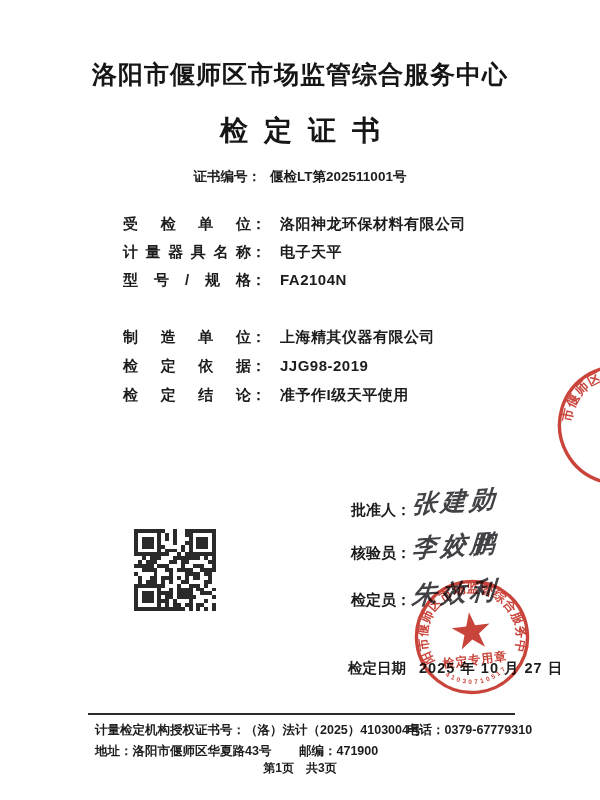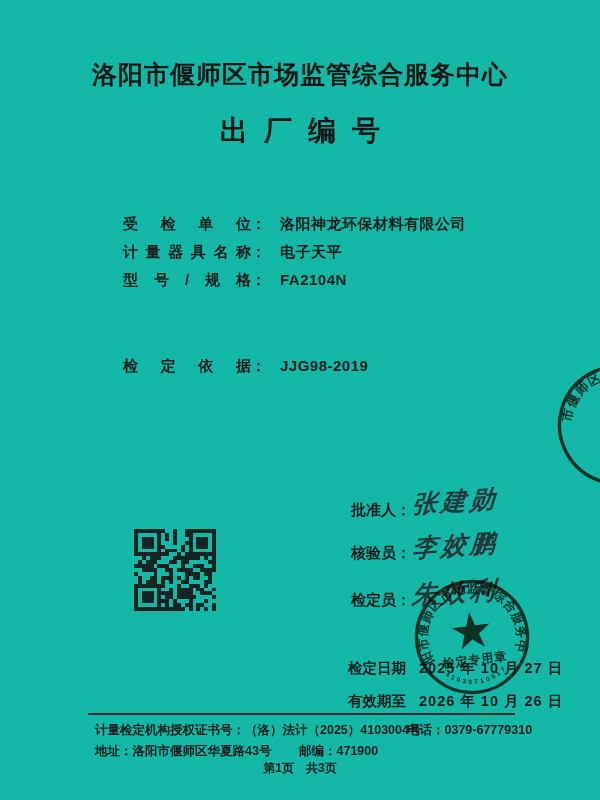--- a/index.html
+++ b/index.html
@@ -1,18 +1,18 @@
 <!DOCTYPE html>
 <html><head>
 <meta charset="utf-8">
 <style>
   html,body{margin:0;padding:0;background:#e9e9e9;}
   .page{
     position:relative;width:600px;height:800px;margin:0 auto;
-    background:#14b8a6;overflow:hidden;
+    background:#ffffff;overflow:hidden;
     font-family:"Liberation Sans","DejaVu Sans",sans-serif;
     color:#1c1c1c;
   }
   
   .org-title{
     position:absolute;top:58px;left:0;width:100%;text-align:center;
     font-size:25px;font-weight:800;letter-spacing:1px;color:#161616;
   }
   .doc-title{
     position:absolute;top:112px;left:0;width:100%;text-align:center;
@@ -61,33 +61,42 @@
   .ring-text-edge{font-size:13px;font-weight:700;fill:#c5352b;letter-spacing:1px;}
   .cap-text{font-size:12px;font-weight:700;fill:#c5352b;letter-spacing:1px;}
   .ser-text{font-size:6.5px;font-weight:700;fill:#c5352b;letter-spacing:2.6px;}
 </style>
 </head>
 <body>
 
 <div class="page">
 
   <div class="org-title">洛阳市偃师区市场监管综合服务中心</div>
-  <div class="doc-title">出厂编号</div>
+  <div class="doc-title">检定证书</div>
+  <div class="cert-line">
+    <span>证书编号：</span><span class="cert-no">偃检LT第202511001号</span>
+  </div>
 
   <div class="frow" style="top:215px">
     <span class="f-label">受检单位</span><span class="f-colon">：</span><span class="f-value">洛阳神龙环保材料有限公司</span>
   </div>
   <div class="frow" style="top:243px">
     <span class="f-label">计量器具名称</span><span class="f-colon">：</span><span class="f-value">电子天平</span>
   </div>
   <div class="frow" style="top:271px">
     <span class="f-label">型号/规格</span><span class="f-colon">：</span><span class="f-value">FA2104N</span>
   </div>
+  <div class="frow" style="top:328px">
+    <span class="f-label">制造单位</span><span class="f-colon">：</span><span class="f-value">上海精其仪器有限公司</span>
+  </div>
   <div class="frow" style="top:357px">
     <span class="f-label">检定依据</span><span class="f-colon">：</span><span class="f-value">JJG98-2019</span>
+  </div>
+  <div class="frow" style="top:386px">
+    <span class="f-label">检定结论</span><span class="f-colon">：</span><span class="f-value">准予作I级天平使用</span>
   </div>
 
   <div class="sig-label" style="top:501px">批准人：</div>
   <div class="sig-name" style="top:485px">张建勋</div>
   <div class="sig-label" style="top:544px">核验员：</div>
   <div class="sig-name" style="top:529px">李姣鹏</div>
   <div class="sig-label" style="top:591px">检定员：</div>
   <div class="sig-name" style="top:576px">朱效利</div>
 
   <div class="qr">
@@ -343,23 +352,20 @@
       <i style="grid-row:21;grid-column:13"></i>
       <i style="grid-row:21;grid-column:15"></i>
       <i style="grid-row:21;grid-column:17"></i>
       <i style="grid-row:21;grid-column:19"></i>
       <i style="grid-row:21;grid-column:21"></i>
     </div>
 
   <div class="date-row" style="top:659px">
     <span>检定日期</span><span class="d-value">2025 年 10 月 27 日</span>
   </div>
-  <div class="date-row" style="top:692px">
-    <span>有效期至</span><span class="d-value">2026 年 10 月 26 日</span>
-  </div>
 
   <div class="rule"></div>
   <div class="fline" style="top:722px;left:95px">
     <span>计量检定机构授权证书号：</span><span>（洛）法计（2025）4103004号</span>
   </div>
   <div class="fline" style="top:722px;left:407px">
     <span>电话：</span><span>0379-67779310</span>
   </div>
   <div class="fline" style="top:743px;left:95px">
     <span>地址：</span><span>洛阳市偃师区华夏路43号</span>

